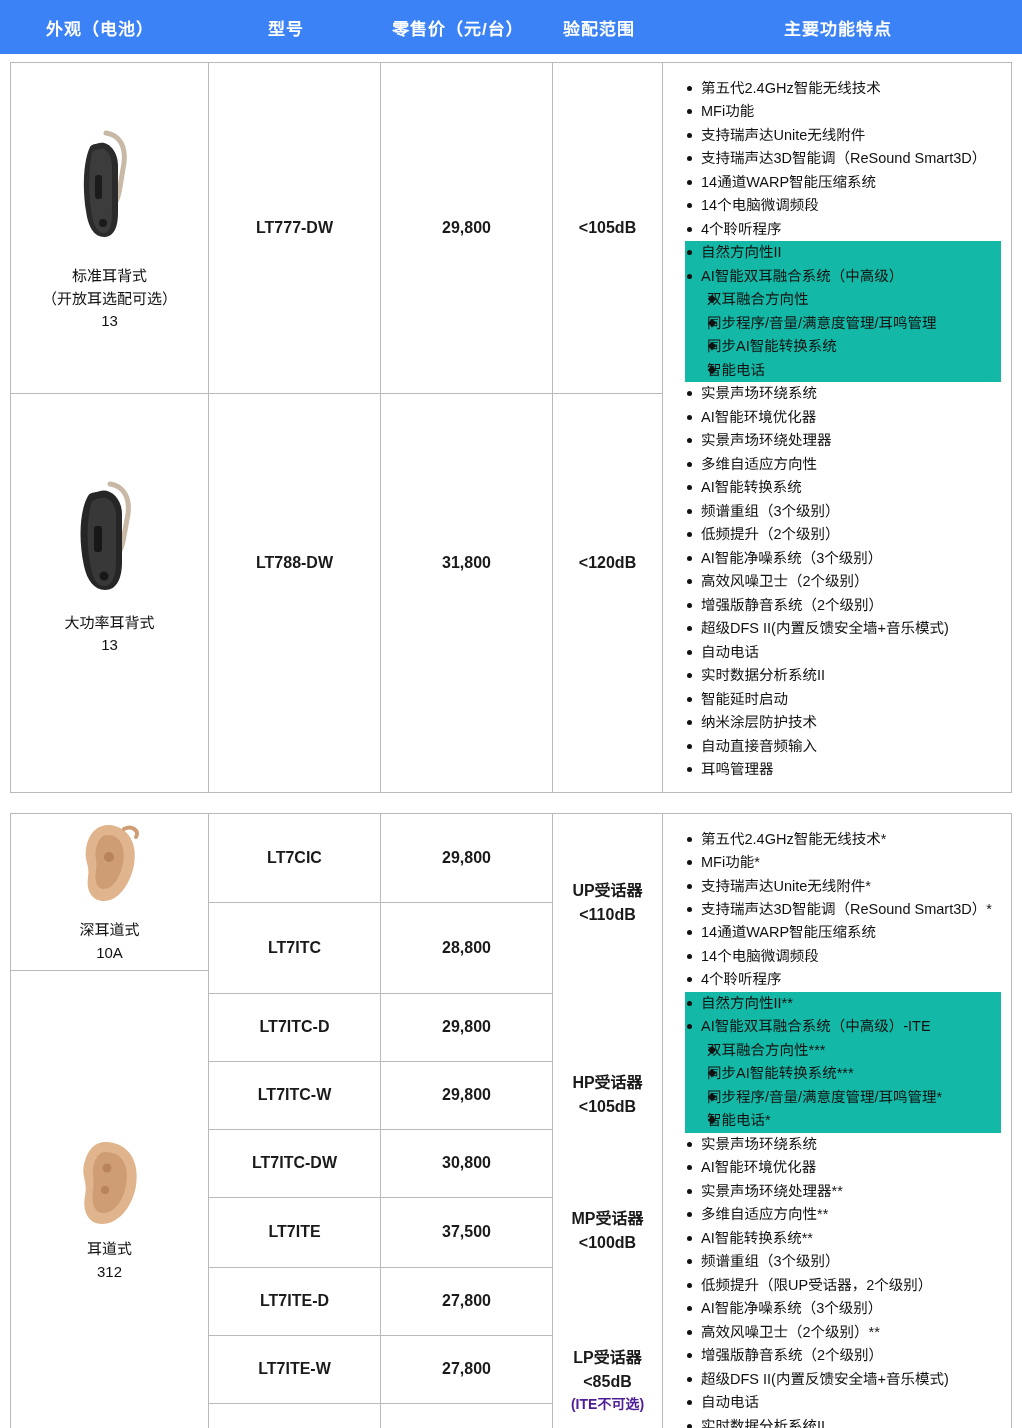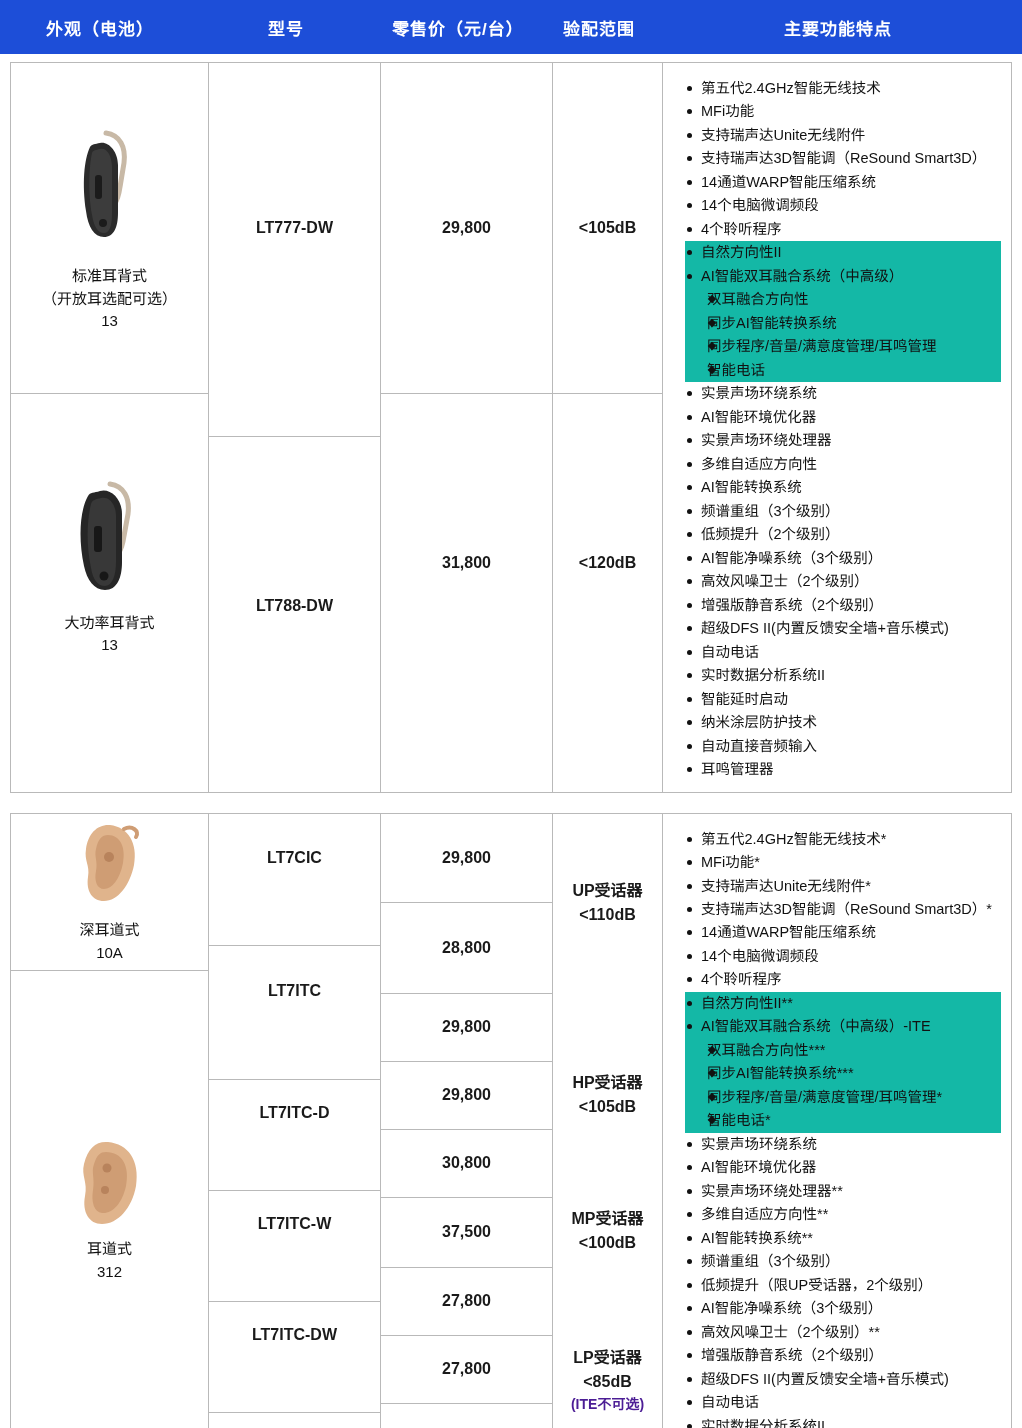--- a/index.html
+++ b/index.html
@@ -14,21 +14,21 @@
     -webkit-font-smoothing: antialiased;
   }
   .page {
     width: 1022px;
     position: relative;
   }
 
   
   .header-bar {
     display: flex;
-    background: #1d4ed8;
+    background: #3b82f6;
     color: #ffffff;
     height: 54px;
     align-items: center;
     font-size: 17px;
     font-weight: bold;
     letter-spacing: 1px;
   }
   .hcol { text-align: center; }
   .c-appearance { width: 200px; }
   .c-model      { width: 172px; }
@@ -52,21 +52,20 @@
     width: 198px;
     border-right: 1px solid #b9b9b9;
     display: flex;
     flex-direction: column;
   }
   .col-model {
     width: 172px;
     border-right: 1px solid #b9b9b9;
     display: flex;
     flex-direction: column;
-    gap: 43px;
   }
   .col-price {
     width: 172px;
     border-right: 1px solid #b9b9b9;
     display: flex;
     flex-direction: column;
   }
   .col-range {
     width: 110px;
     border-right: 1px solid #b9b9b9;
@@ -240,22 +239,22 @@
         <li>支持瑞声达Unite无线附件</li>
         <li>支持瑞声达3D智能调（ReSound Smart3D）</li>
         <li>14通道WARP智能压缩系统</li>
         <li>14个电脑微调频段</li>
         <li>4个聆听程序</li>
       </ul>
       <ul class="feat hl-group">
         <li>自然方向性II</li>
         <li>AI智能双耳融合系统（中高级）</li>
         <li class="sub">双耳融合方向性</li>
+        <li class="sub">同步程序/音量/满意度管理/耳鸣管理</li>
         <li class="sub">同步AI智能转换系统</li>
-        <li class="sub">同步程序/音量/满意度管理/耳鸣管理</li>
         <li class="sub">智能电话</li>
       </ul>
       <ul class="feat">
         <li>实景声场环绕系统</li>
         <li>AI智能环境优化器</li>
         <li>实景声场环绕处理器</li>
         <li>多维自适应方向性</li>
         <li>AI智能转换系统</li>
         <li>频谱重组（3个级别）</li>
         <li>低频提升（2个级别）</li>

